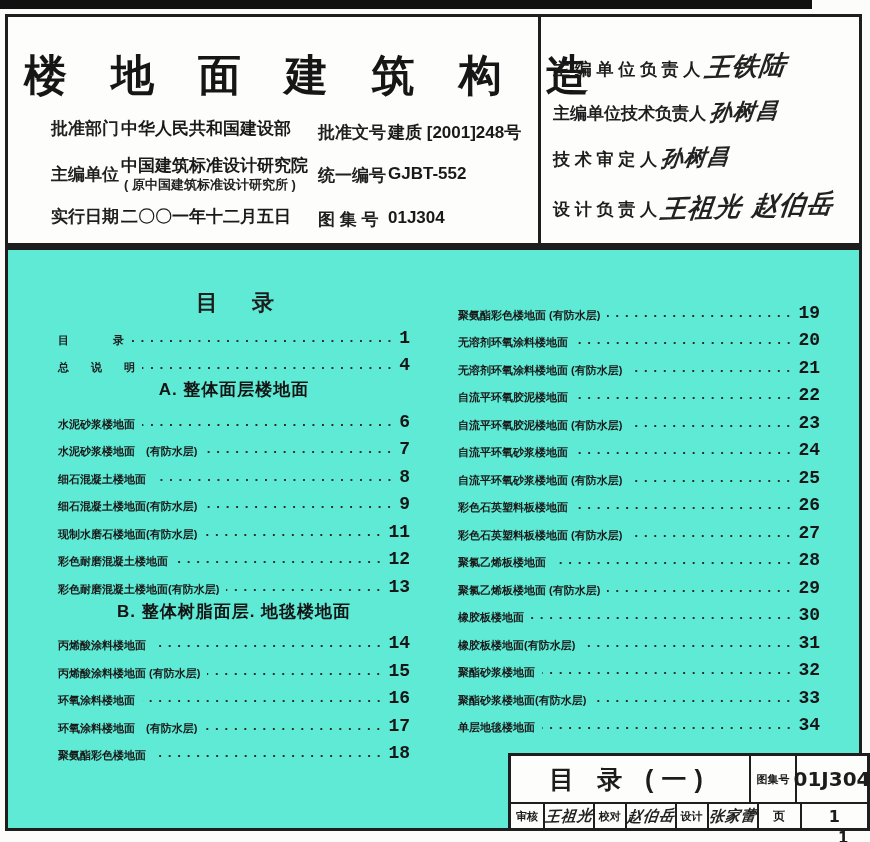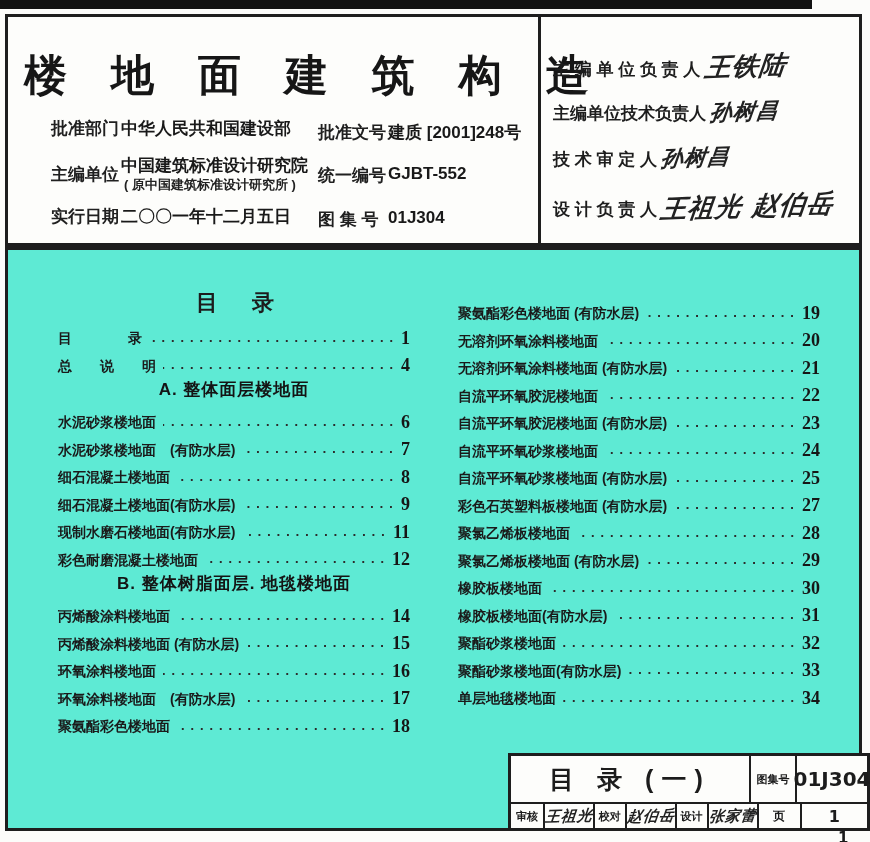--- a/index.html
+++ b/index.html
@@ -52,28 +52,28 @@
   }
   .toc-title {
     position:absolute; left:60px; top:38px; width:340px;
     text-align:center; font-size:22px; font-weight:800; letter-spacing:6px;
     white-space:nowrap;
   }
   .toc-col { position:absolute; }
   .toc-col-left  { left:50px;  top:70px;  width:352px; }
   .toc-col-right { left:450px; top:45px;  width:362px; }
   .toc-row { display:flex; align-items:flex-end; height:27.5px; }
-  .toc-text { font-size:14px; font-weight:700; line-height:1.25; white-space:nowrap; color:#1a1a1a; }
+  .toc-text { font-size:11px; font-weight:700; line-height:1.25; white-space:nowrap; color:#1a1a1a; }
   .toc-leader {
     flex:1; height:6px; margin:0 5px 4px 7px; min-width:12px;
     background-image:radial-gradient(circle, #2b2b2b 1.15px, transparent 1.45px);
     background-size:9.5px 6px; background-repeat:repeat-x; background-position:right 50%;
   }
   .toc-page { font-size:18px; font-weight:600; line-height:1; padding-bottom:1px;
-    font-family:Liberation Serif, serif; color:#161616; }
+    font-family:Liberation Mono, monospace; color:#161616; }
   .toc-section {
     height:29px; display:flex; align-items:center; justify-content:center;
     font-size:17px; font-weight:800; letter-spacing:1px; white-space:nowrap; color:#141414;
   }
   
   .titleblock {
     position:absolute; left:500px; bottom:-3px; width:362px; height:78px;
     border:3px solid #1e1e1e; display:flex; flex-direction:column;
     background:#fdfdfb;
   }
@@ -184,20 +184,25 @@
     <div class="toc-row">
         <span class="toc-text">现制水磨石楼地面(有防水层)</span>
         <span class="toc-leader"></span>
         <span class="toc-page">11</span>
       </div>
     <div class="toc-row">
         <span class="toc-text">彩色耐磨混凝土楼地面</span>
         <span class="toc-leader"></span>
         <span class="toc-page">12</span>
       </div>
+    <div class="toc-row">
+        <span class="toc-text">彩色耐磨混凝土楼地面(有防水层)</span>
+        <span class="toc-leader"></span>
+        <span class="toc-page">13</span>
+      </div>
     <div class="toc-section">B. 整体树脂面层. 地毯楼地面</div>
     <div class="toc-row">
         <span class="toc-text">丙烯酸涂料楼地面</span>
         <span class="toc-leader"></span>
         <span class="toc-page">14</span>
       </div>
     <div class="toc-row">
         <span class="toc-text">丙烯酸涂料楼地面 (有防水层)</span>
         <span class="toc-leader"></span>
         <span class="toc-page">15</span>
@@ -247,20 +252,25 @@
       </div>
     <div class="toc-row">
         <span class="toc-text">自流平环氧砂浆楼地面</span>
         <span class="toc-leader"></span>
         <span class="toc-page">24</span>
       </div>
     <div class="toc-row">
         <span class="toc-text">自流平环氧砂浆楼地面 (有防水层)</span>
         <span class="toc-leader"></span>
         <span class="toc-page">25</span>
+      </div>
+    <div class="toc-row">
+        <span class="toc-text">彩色石英塑料板楼地面</span>
+        <span class="toc-leader"></span>
+        <span class="toc-page">26</span>
       </div>
     <div class="toc-row">
         <span class="toc-text">彩色石英塑料板楼地面 (有防水层)</span>
         <span class="toc-leader"></span>
         <span class="toc-page">27</span>
       </div>
     <div class="toc-row">
         <span class="toc-text">聚氯乙烯板楼地面</span>
         <span class="toc-leader"></span>
         <span class="toc-page">28</span>

